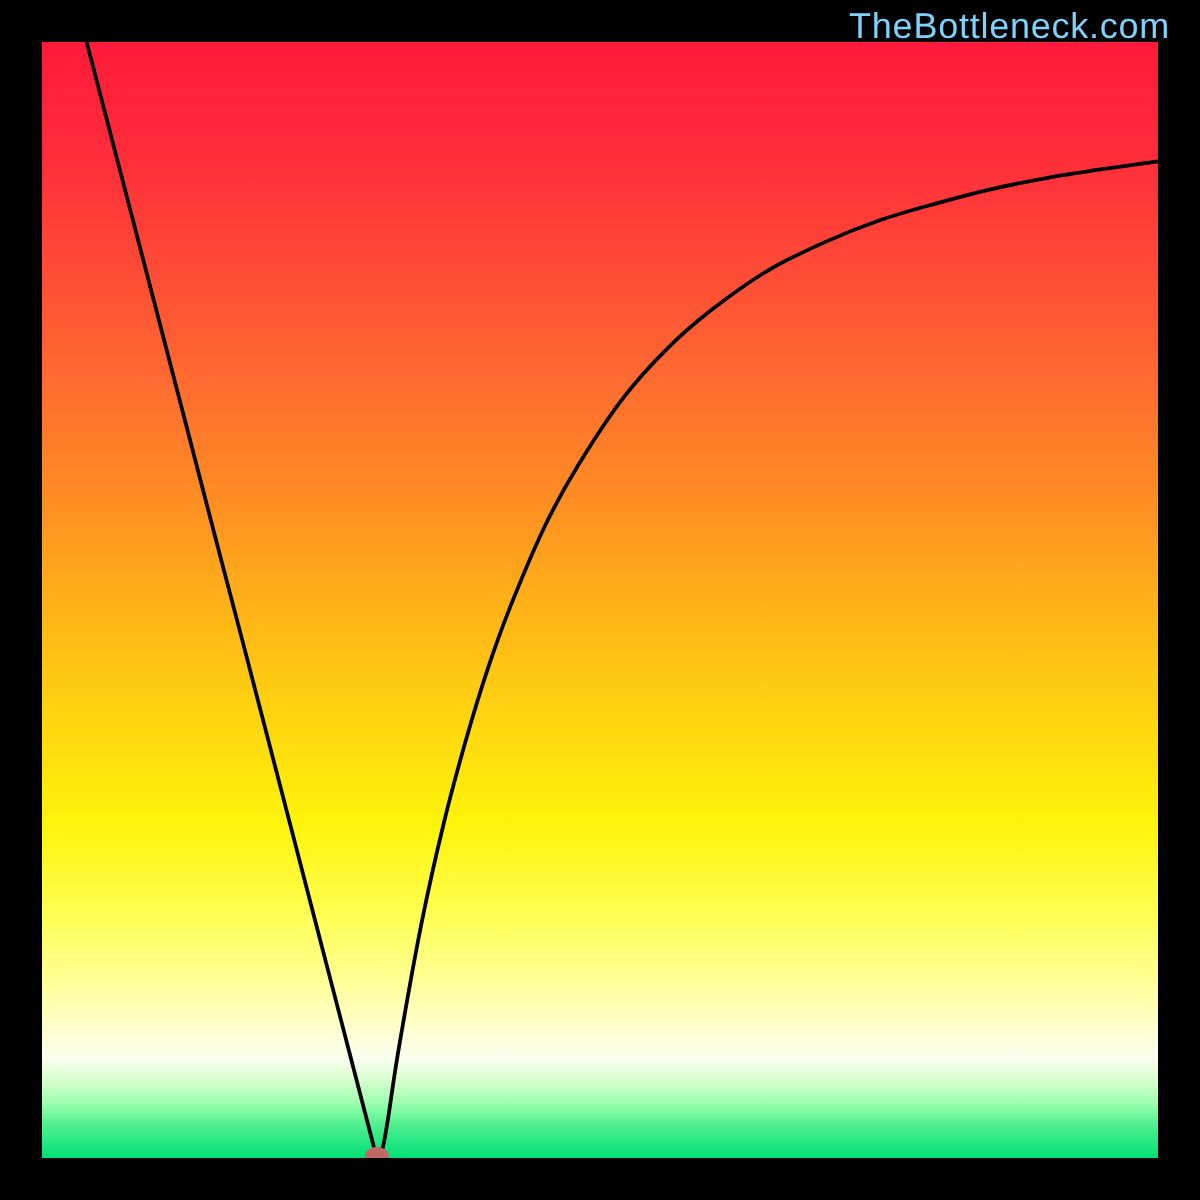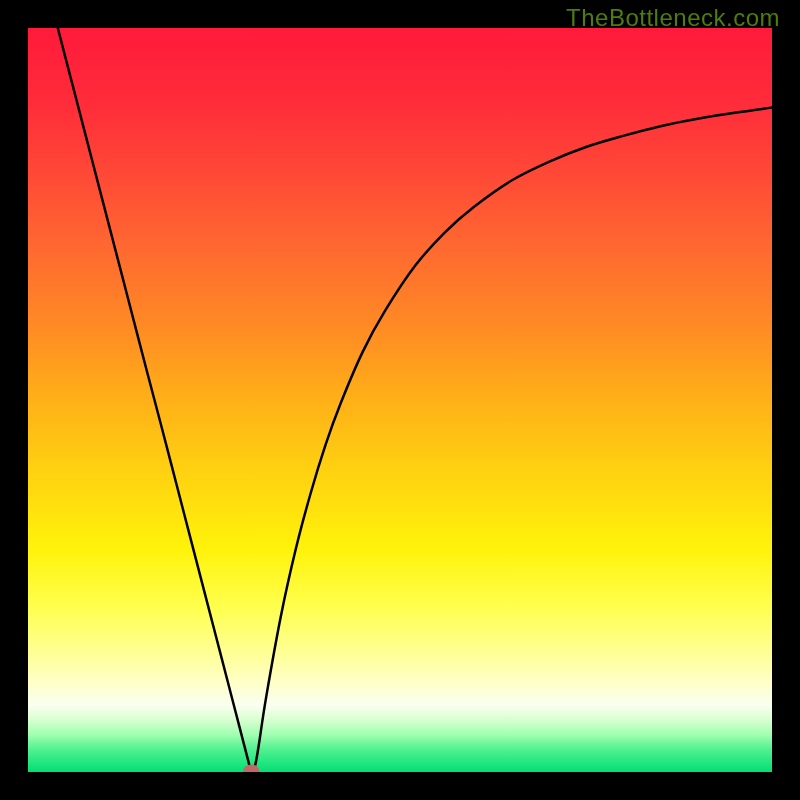--- a/index.html
+++ b/index.html
@@ -16,21 +16,21 @@
     height: 800px;
     background: #000;
   }
   .watermark {
     position: absolute;
     top: 4px;
     right: 20px;
     font-family: Arial, Helvetica, sans-serif;
     font-size: 24px;
     font-weight: 500;
-    color: #4d7c0f;
+    color: #7dd3fc;
     letter-spacing: 0.5px;
     z-index: 10;
   }
   .plot-area {
     position: absolute;
     left: 28px;
     top: 28px;
     width: 744px;
     height: 744px;
   }

